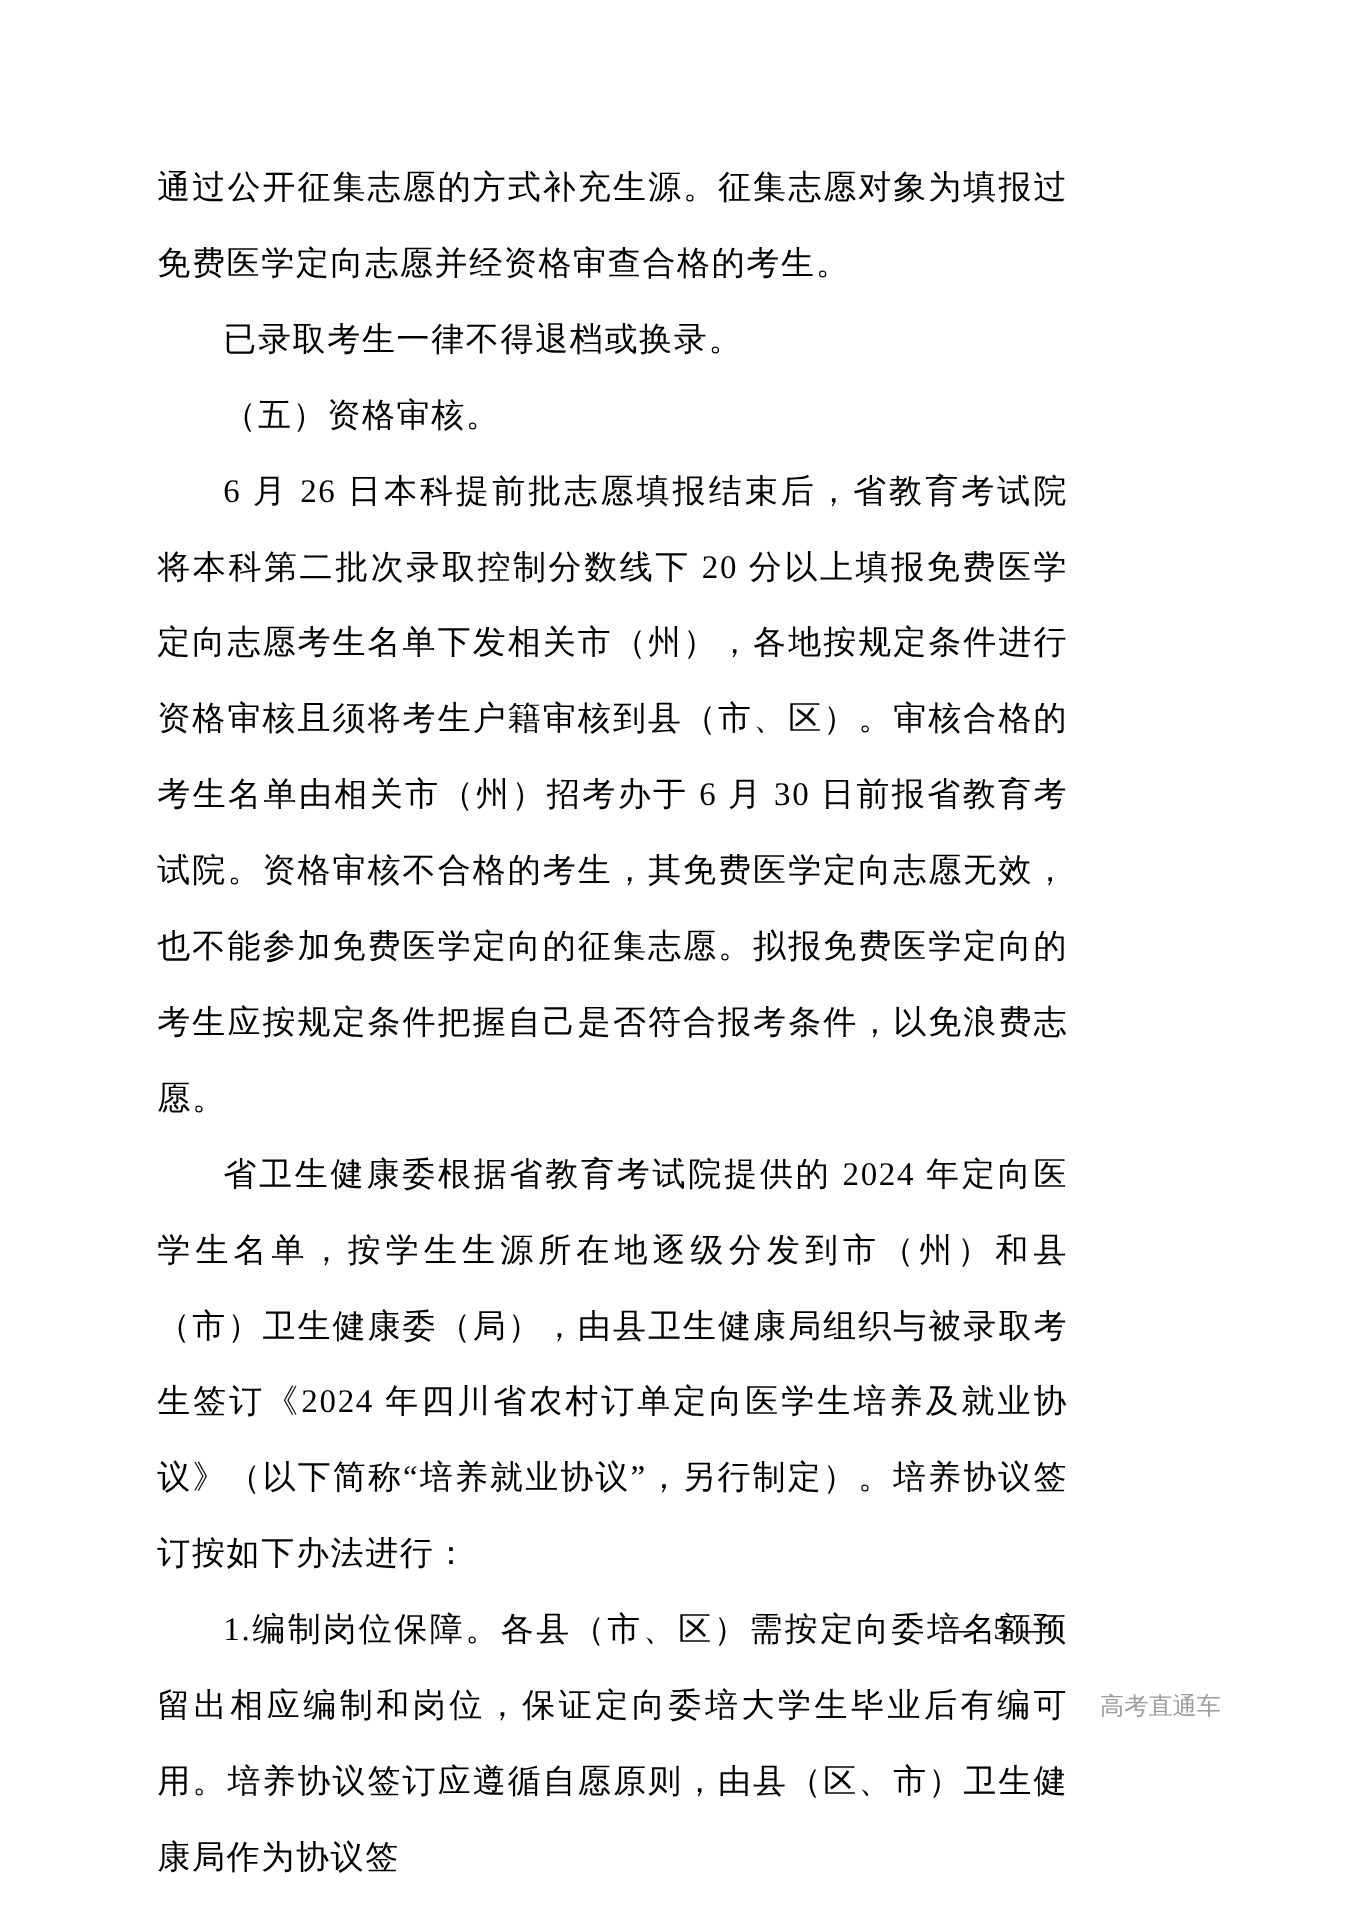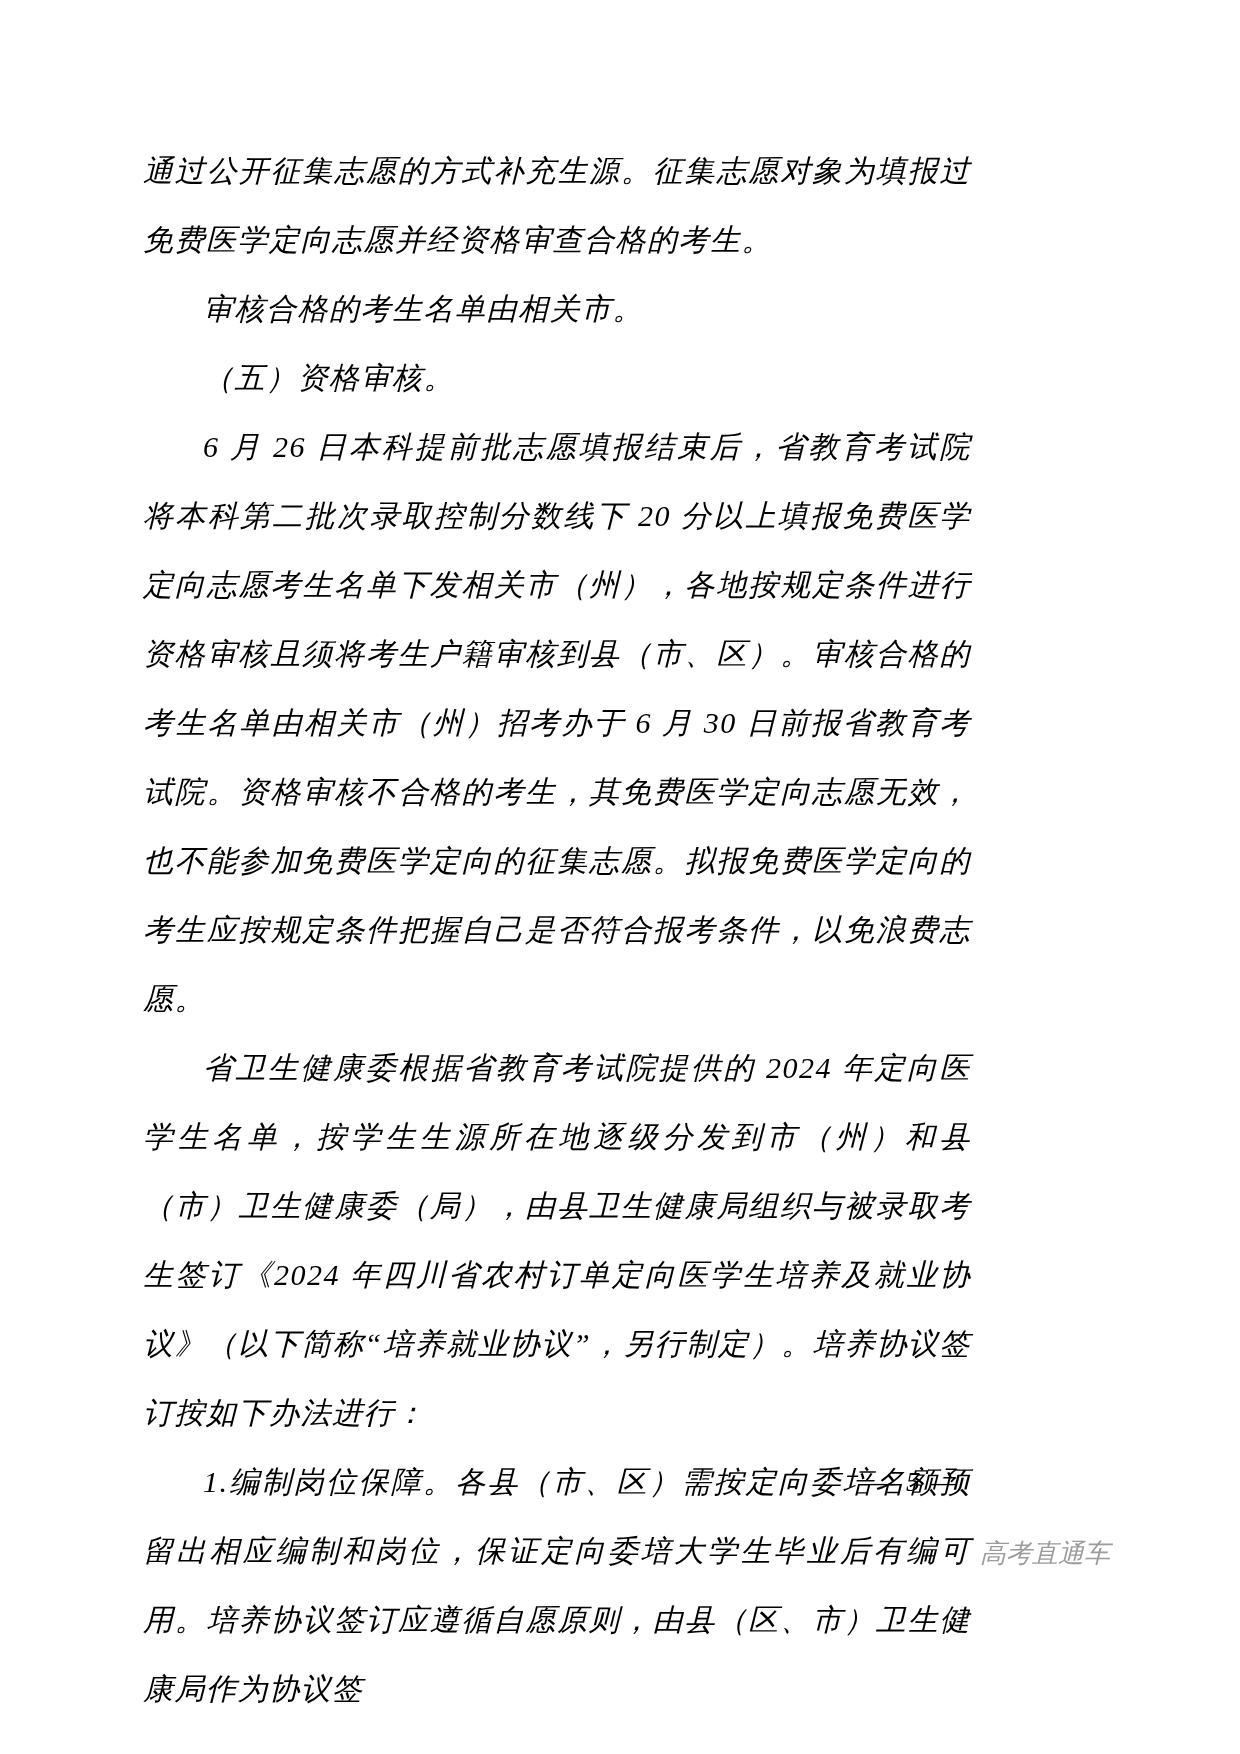--- a/index.html
+++ b/index.html
@@ -8,21 +8,20 @@
     background: #ffffff;
   }
   .page {
     position: relative;
     width: 1240px;
     height: 1754px;
     background: #ffffff;
     overflow: hidden;
     font-family: "Liberation Serif", "DejaVu Serif", serif;
     color: #000000;
-    font-style: italic;
   }
   .body-text {
     position: absolute;
     left: 143px;
     top: 136px;
     width: 828px;
   }
   .para {
     margin: 0;
     font-size: 30px;
@@ -39,32 +38,32 @@
     top: 1466px;
     right: 282px;
     font-size: 28px;
     letter-spacing: 2px;
     color: #000000;
   }
   .watermark {
     position: absolute;
     top: 1536px;
     right: 130px;
-    font-size: 26px;
+    font-size: 22px;
     color: #9c9c9c;
     font-family: "Liberation Sans", "DejaVu Sans", sans-serif;
   }
 </style>
 </head>
 <body>
 
 <div class="page">
   <div class="body-text">
       <p class="para">通过公开征集志愿的方式补充生源。征集志愿对象为填报过免费医学定向志愿并经资格审查合格的考生。</p>
-      <p class="para indent">审核合格的考生名单由相关市。</p>
+      <p class="para indent">已录取考生一律不得退档或换录。</p>
       <p class="para indent">（五）资格审核。</p>
       <p class="para indent">6 月 26 日本科提前批志愿填报结束后，省教育考试院将本科第二批次录取控制分数线下 20 分以上填报免费医学定向志愿考生名单下发相关市（州），各地按规定条件进行资格审核且须将考生户籍审核到县（市、区）。审核合格的考生名单由相关市（州）招考办于 6 月 30 日前报省教育考试院。资格审核不合格的考生，其免费医学定向志愿无效，也不能参加免费医学定向的征集志愿。拟报免费医学定向的考生应按规定条件把握自己是否符合报考条件，以免浪费志愿。</p>
       <p class="para indent">省卫生健康委根据省教育考试院提供的 2024 年定向医学生名单，按学生生源所在地逐级分发到市（州）和县（市）卫生健康委（局），由县卫生健康局组织与被录取考生签订《2024 年四川省农村订单定向医学生培养及就业协议》（以下简称“培养就业协议”，另行制定）。培养协议签订按如下办法进行：</p>
       <p class="para indent">1.编制岗位保障。各县（市、区）需按定向委培名额预留出相应编制和岗位，保证定向委培大学生毕业后有编可用。培养协议签订应遵循自愿原则，由县（区、市）卫生健康局作为协议签</p>
     </div>
   <div class="page-number">— 5 —</div>
   <div class="watermark">高考直通车</div>
 </div>
 
 </body></html>

